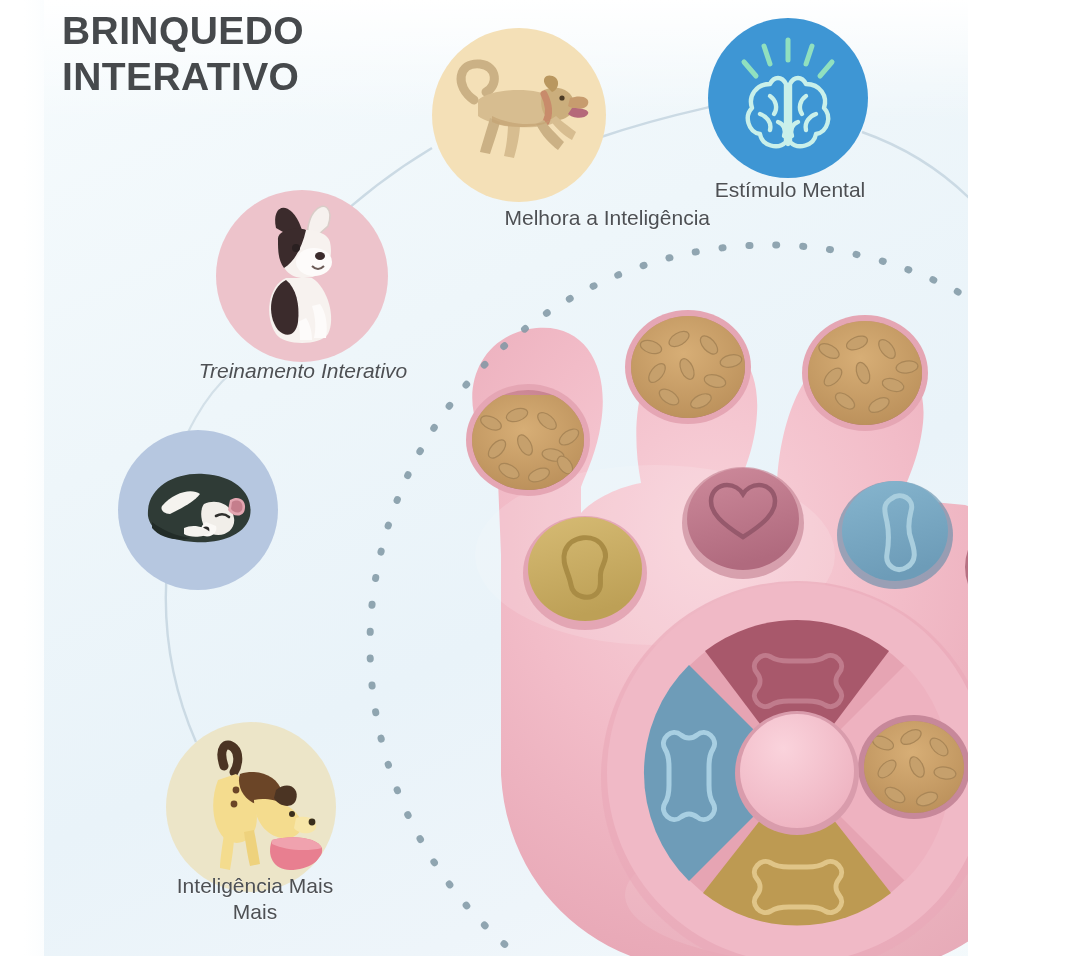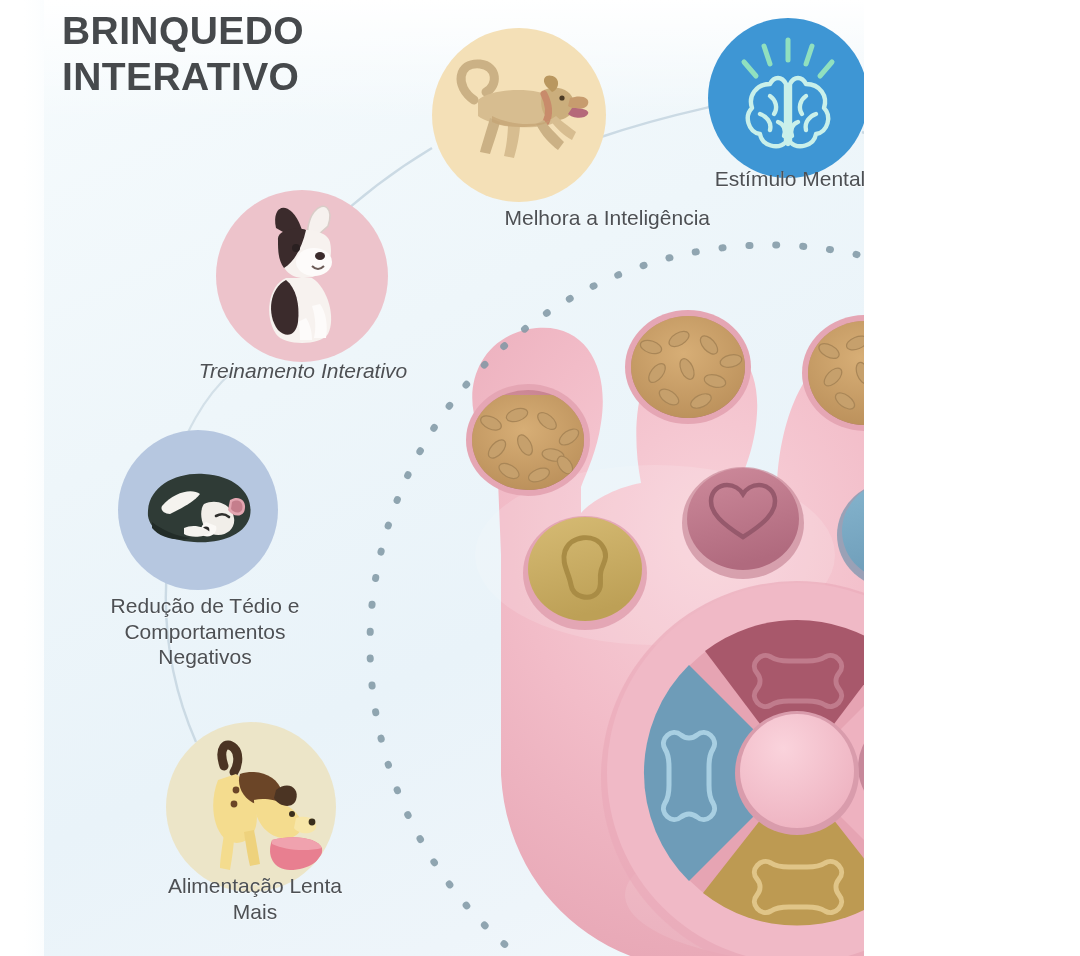--- a/index.html
+++ b/index.html
@@ -2,21 +2,21 @@
 <html><head>
 <meta charset="utf-8">
 <style>
   html,body{margin:0;padding:0;}
   body{
     width:1080px;height:956px;overflow:hidden;
     font-family:"Liberation Sans", sans-serif;
     background:#ffffff;
   }
   #stage{
-    position:relative;width:864px;height:956px;overflow:hidden;
+    position:relative;width:968px;height:956px;overflow:hidden;
     background:#eab308;
   }
   
   .bg-main{
     position:absolute;left:40px;top:0;width:984px;height:956px;
     background:linear-gradient(155deg,#f6fbfd 0%,#eef6fa 35%,#e9f3f9 60%,#eef5fa 80%,#f4fafc 100%);
   }
   .bg-left-white{
     position:absolute;left:0;top:0;width:44px;height:956px;
     background:linear-gradient(to right,#ffffff 0%,#ffffff 55%,#fbfdfe 100%);
@@ -54,21 +54,21 @@
   }
 
   
   #b-treino{left:216px;top:190px;width:172px;height:172px;background:#edc3cb;}
   #l-treino{left:108px;top:358px;width:390px;font-style:italic;}
 
   #b-intel{left:432px;top:28px;width:174px;height:174px;background:#f4e0b7;}
   #l-intel{left:350px;top:205px;width:360px;text-align:right;}
 
   #b-mental{left:708px;top:18px;width:160px;height:160px;background:#3e96d4;}
-  #l-mental{left:640px;top:166px;width:300px;}
+  #l-mental{left:640px;top:177px;width:300px;}
 
   #b-tedio{left:118px;top:430px;width:160px;height:160px;background:#b6c7e0;}
   #l-tedio{left:60px;top:593px;width:290px;}
 
   #b-lenta{left:166px;top:722px;width:170px;height:170px;background:#ece5c8;}
   #l-lenta{left:120px;top:873px;width:270px;}
 
   
   #toy-wrap{
     position:absolute;left:405px;top:255px;width:640px;height:720px;
@@ -377,25 +377,20 @@
       <path d="M 88 92 C 82 96, 80 104, 86 106 C 94 108, 100 102, 98 96 Z" fill="#fbf9f6"></path>
       <circle cx="88" cy="100" r="3.4" fill="#2a2a28"></circle>
 
       <path d="M 98 86 q 7 -4 13 1" stroke="#2f2f2d" stroke-width="2.6" fill="none" stroke-linecap="round"></path>
 
       <path d="M 66 98 C 74 94, 86 96, 92 102 C 86 108, 72 108, 66 104 Z" fill="#f5f3ef"></path>
 
       <path d="M 34 92 C 44 100, 58 106, 72 108 C 60 112, 42 108, 34 98 Z" fill="#222c28"></path>
     </svg>
   </div>
-  <div class="bub-label" id="l-tedio">
-    <span>Redução de Tédio e</span><br>
-    <span>Comportamentos</span><br>
-    <span>Negativos</span>
-  </div>
 
   <div class="bubble" id="b-lenta">
     <svg width="170" height="170" viewBox="0 0 170 170">
 
       <path d="M 58 44 C 52 26, 60 18, 68 26 C 74 32, 72 44, 68 50" fill="none" stroke="#4b3423" stroke-width="9" stroke-linecap="round"></path>
 
       <path d="M 52 58 C 44 78, 46 104, 58 116 C 70 126, 86 120, 90 104 C 94 86, 84 62, 70 52 Z" fill="#f4dc8e"></path>
 
       <path d="M 74 52 C 92 46, 112 54, 116 70 C 118 82, 104 86, 90 82 C 78 78, 70 64, 74 52 Z" fill="#6b4527"></path>
 
@@ -411,17 +406,17 @@
       <path d="M 78 110 C 80 124, 82 136, 84 144 L 94 142 C 92 130, 90 118, 88 108 Z" fill="#eed27d"></path>
 
       <circle cx="70" cy="68" r="3.4" fill="#6b4527"></circle>
       <circle cx="68" cy="82" r="3.4" fill="#6b4527"></circle>
 
       <path d="M 106 118 C 128 112, 152 116, 156 126 C 158 138, 142 148, 124 148 C 108 148, 100 134, 106 118 Z" fill="#e87f90"></path>
       <path d="M 106 118 C 128 112, 152 116, 156 126 C 140 130, 118 128, 106 122 Z" fill="#f0a2ae"></path>
     </svg>
   </div>
   <div class="bub-label" id="l-lenta">
-    <span>Alimentação Lenta</span><br>
+    <span>Inteligência Mais</span><br>
     <span>Mais</span>
   </div>
 
 </div>
 
 </body></html>

